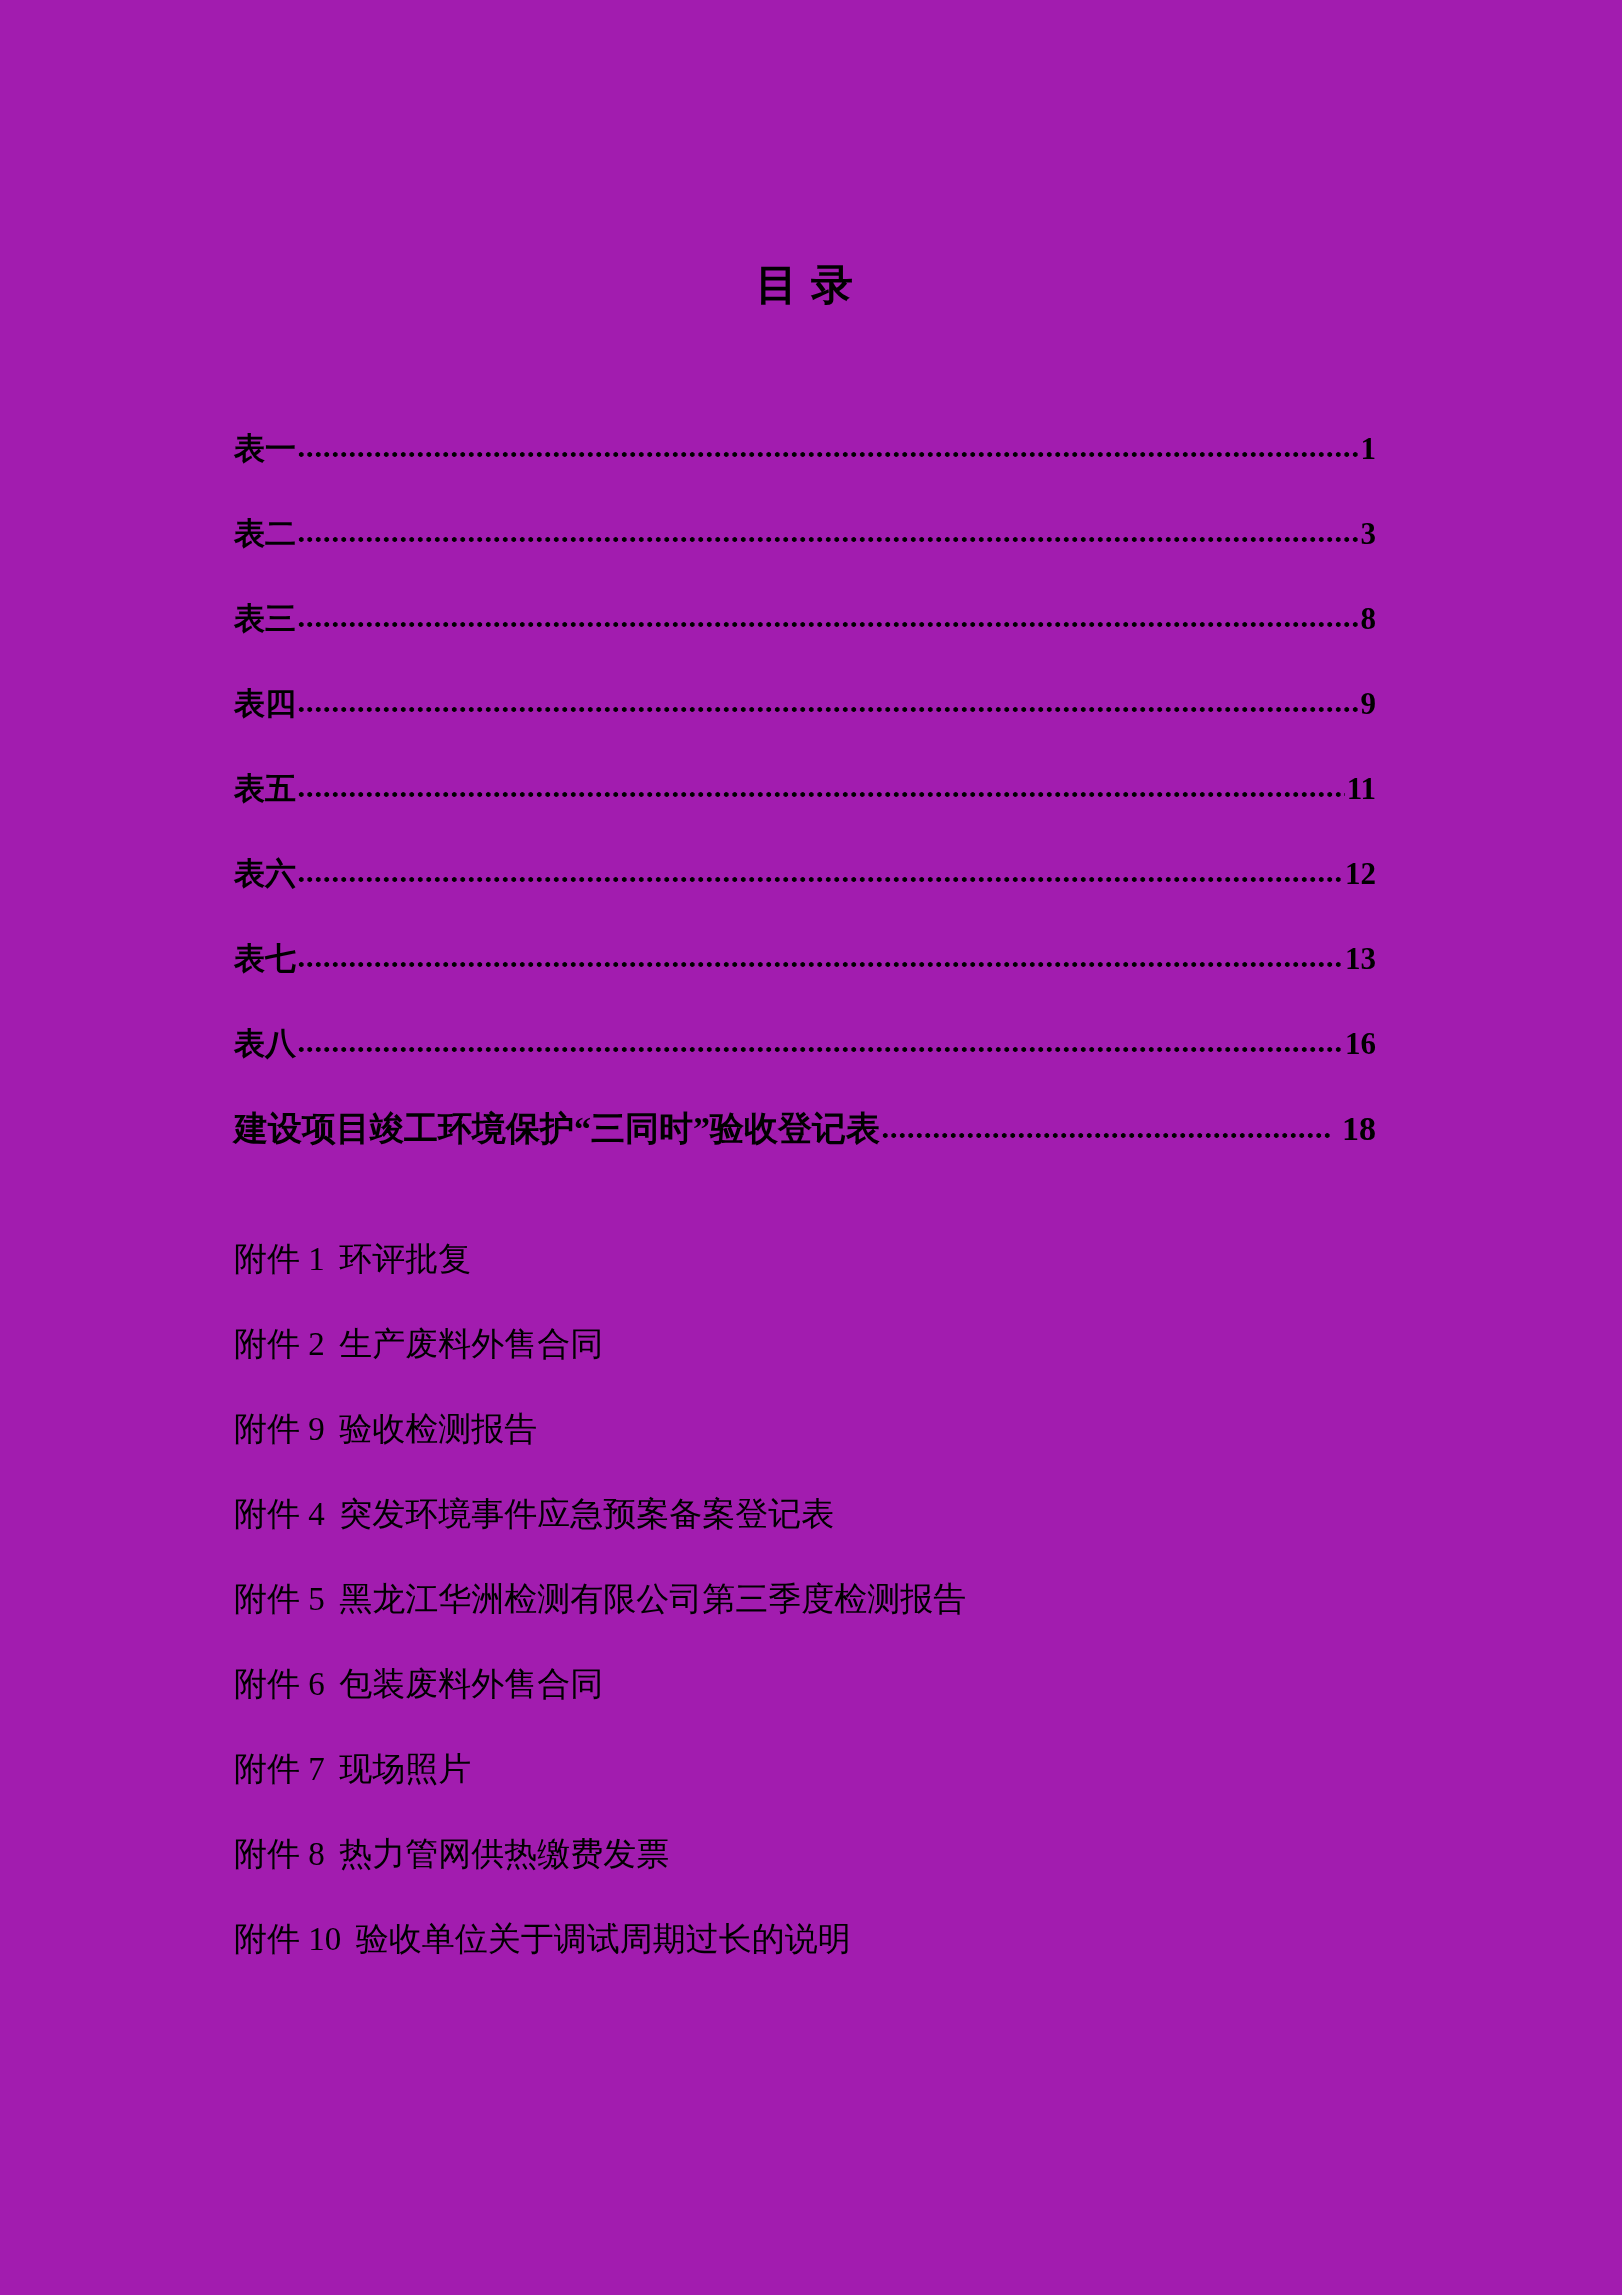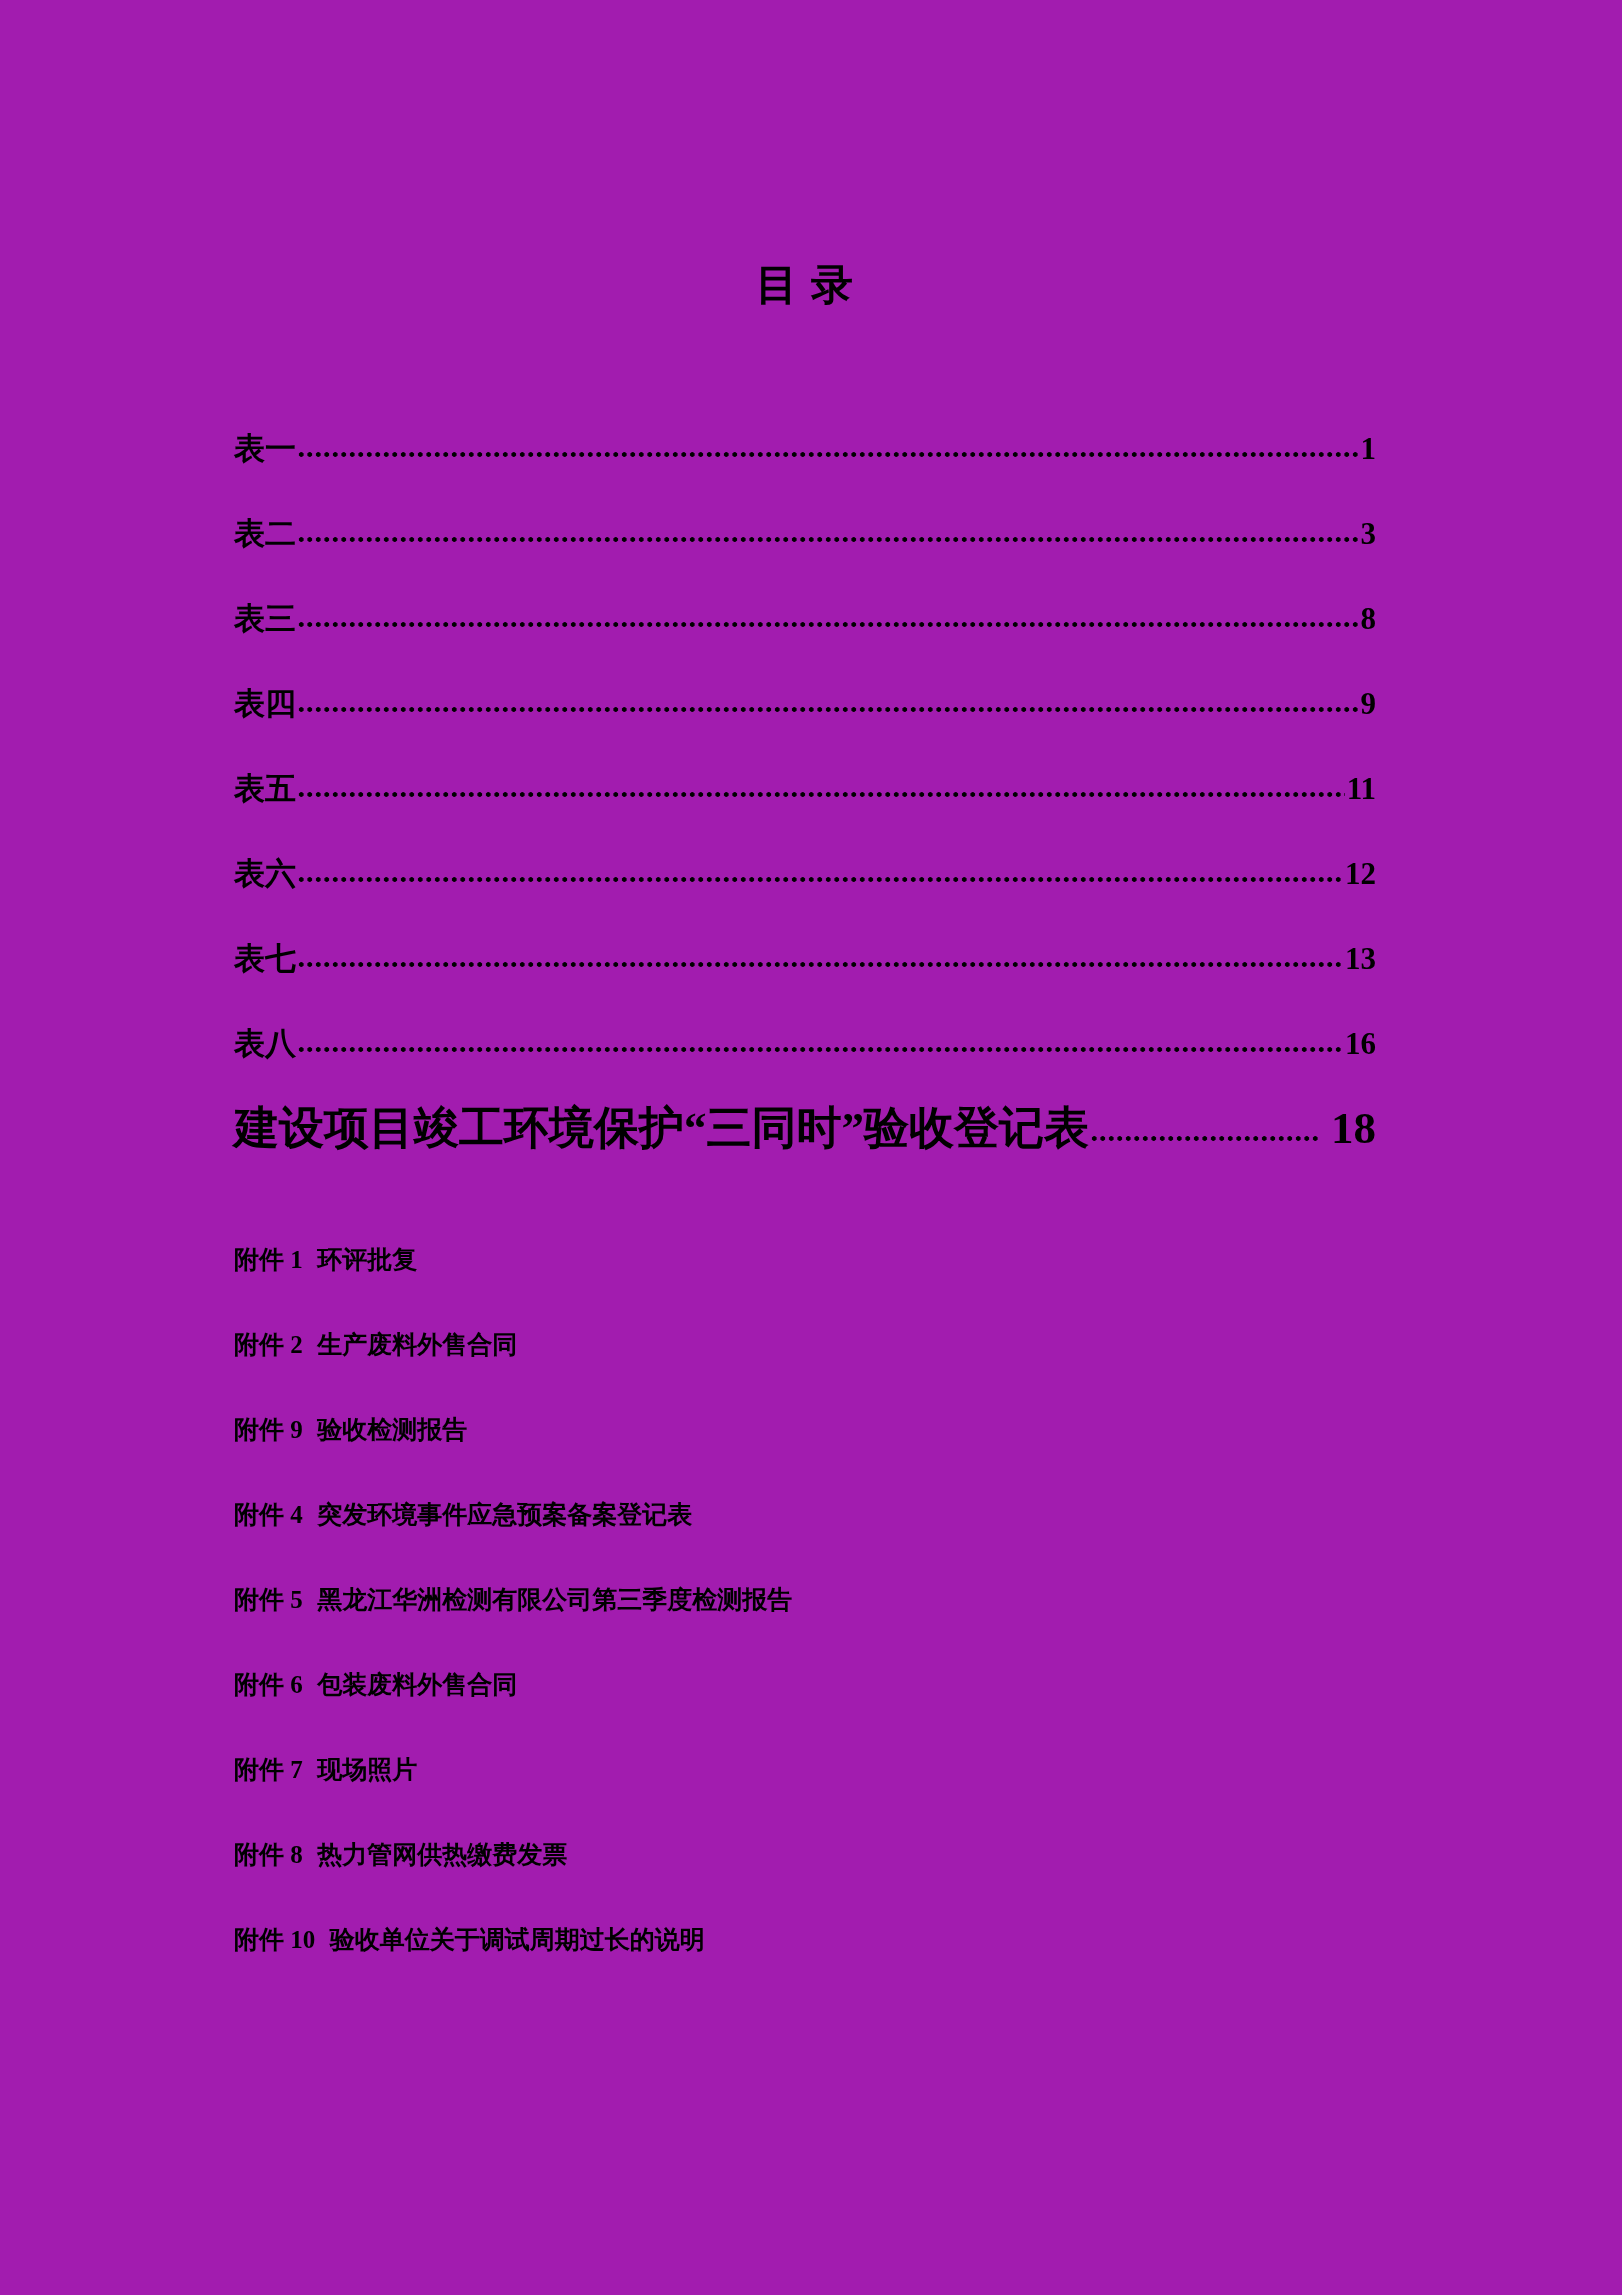--- a/index.html
+++ b/index.html
@@ -34,21 +34,21 @@
   }
   .toc-row {
     display: flex;
     align-items: baseline;
     height: 85px;
     font-size: 31px;
     font-weight: bold;
     line-height: 85px;
   }
   .toc-row--major {
-    font-size: 45px;
+    font-size: 34px;
   }
   .toc-label {
     white-space: nowrap;
     flex: 0 0 auto;
   }
   .dots {
     flex: 1 1 auto;
     height: 9.2px;
     margin: 0 1.3px;
     background-image: radial-gradient(circle, #000 2.1px, transparent 2.6px);
@@ -63,22 +63,22 @@
   .toc-row--major .toc-page {
     margin-left: 9px;
   }
   .attachments {
     margin-top: 46px;
   }
   .att-row {
     display: flex;
     align-items: flex-end;
     height: 85px;
-    font-size: 25px;
-    font-weight: bold;
+    font-size: 33px;
+    font-weight: normal;
     line-height: 85px;
   }
   .att-label {
     white-space: nowrap;
   }
   .att-title {
     white-space: nowrap;
     margin-left: 14.4px;
   }
 </style>

